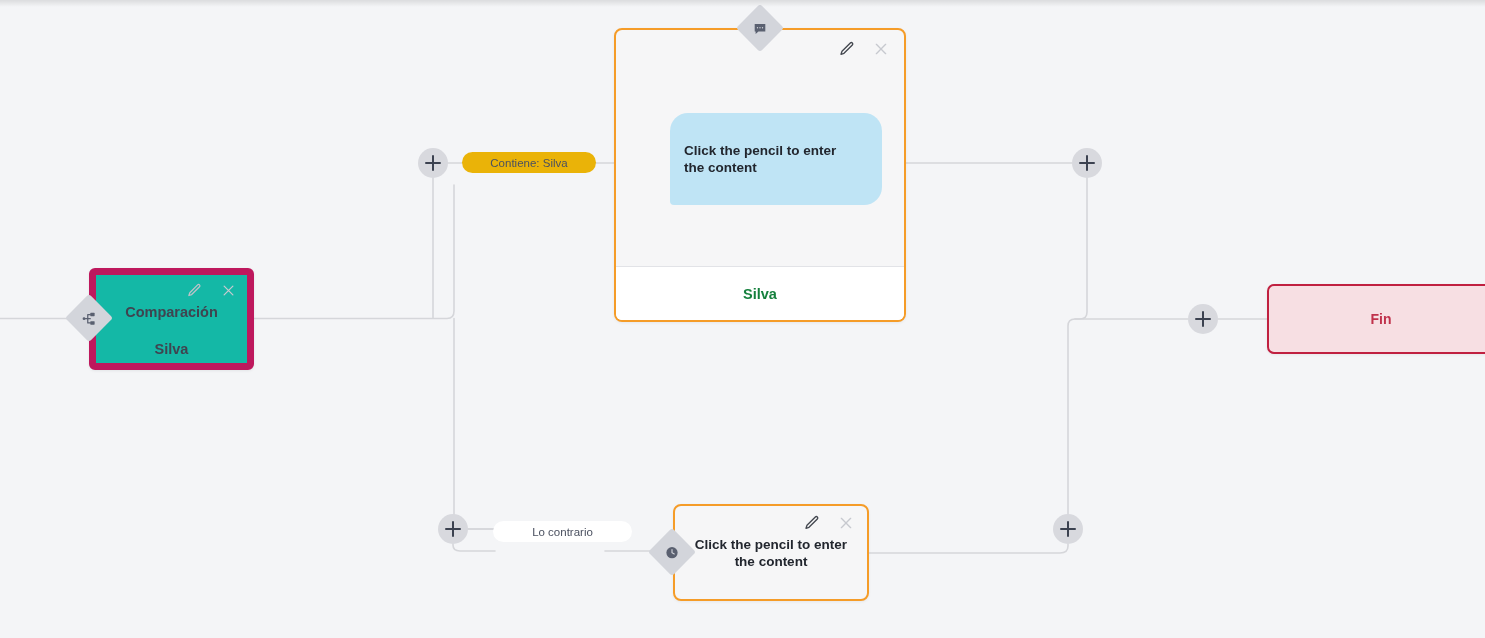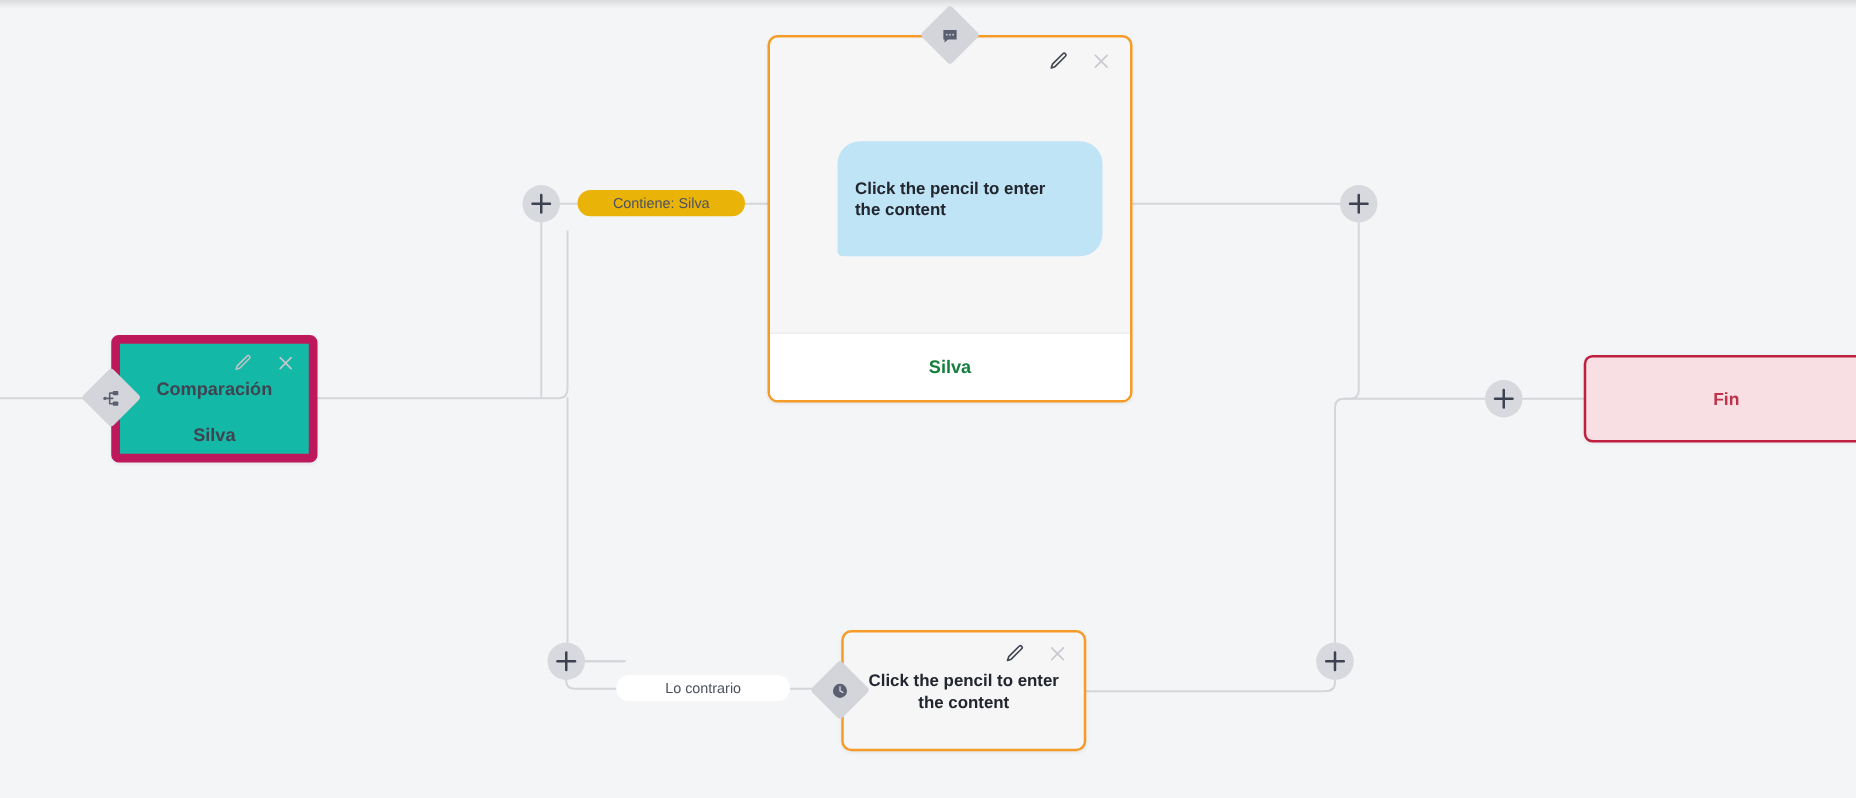--- a/index.html
+++ b/index.html
@@ -341,21 +341,21 @@
         <circle cx="12" cy="10.5" r="1.1" fill="#d3d5db"></circle>
         <circle cx="16" cy="10.5" r="1.1" fill="#d3d5db"></circle>
       </svg>
     </span>
   </div>
 
   <div class="plus" style="left:1072px; top:148px;"></div>
 
   <div class="plus" style="left:438px; top:514px;"></div>
 
-  <div class="edge-label white" style="left:493px; top:540px; width:115px;">Lo contrario</div>
+  <div class="edge-label white" style="left:493px; top:521px; width:115px;">Lo contrario</div>
 
   <div class="node card-orange" id="node-wait">
     <div class="node-actions" style="top:8px; right:12px;">
       <span class="ico-btn">
         <svg width="16" height="16" viewBox="0 0 24 24" fill="none" stroke="#43474f" stroke-width="2" stroke-linecap="round" stroke-linejoin="round">
           <path d="M17 3a2.1 2.1 0 0 1 3 3L7.5 18.5 3 20l1.5-4.5z"></path>
         </svg>
       </span>
       <span class="ico-btn">
         <svg width="16" height="16" viewBox="0 0 24 24" fill="none" stroke="#c7c9cf" stroke-width="2" stroke-linecap="round">

